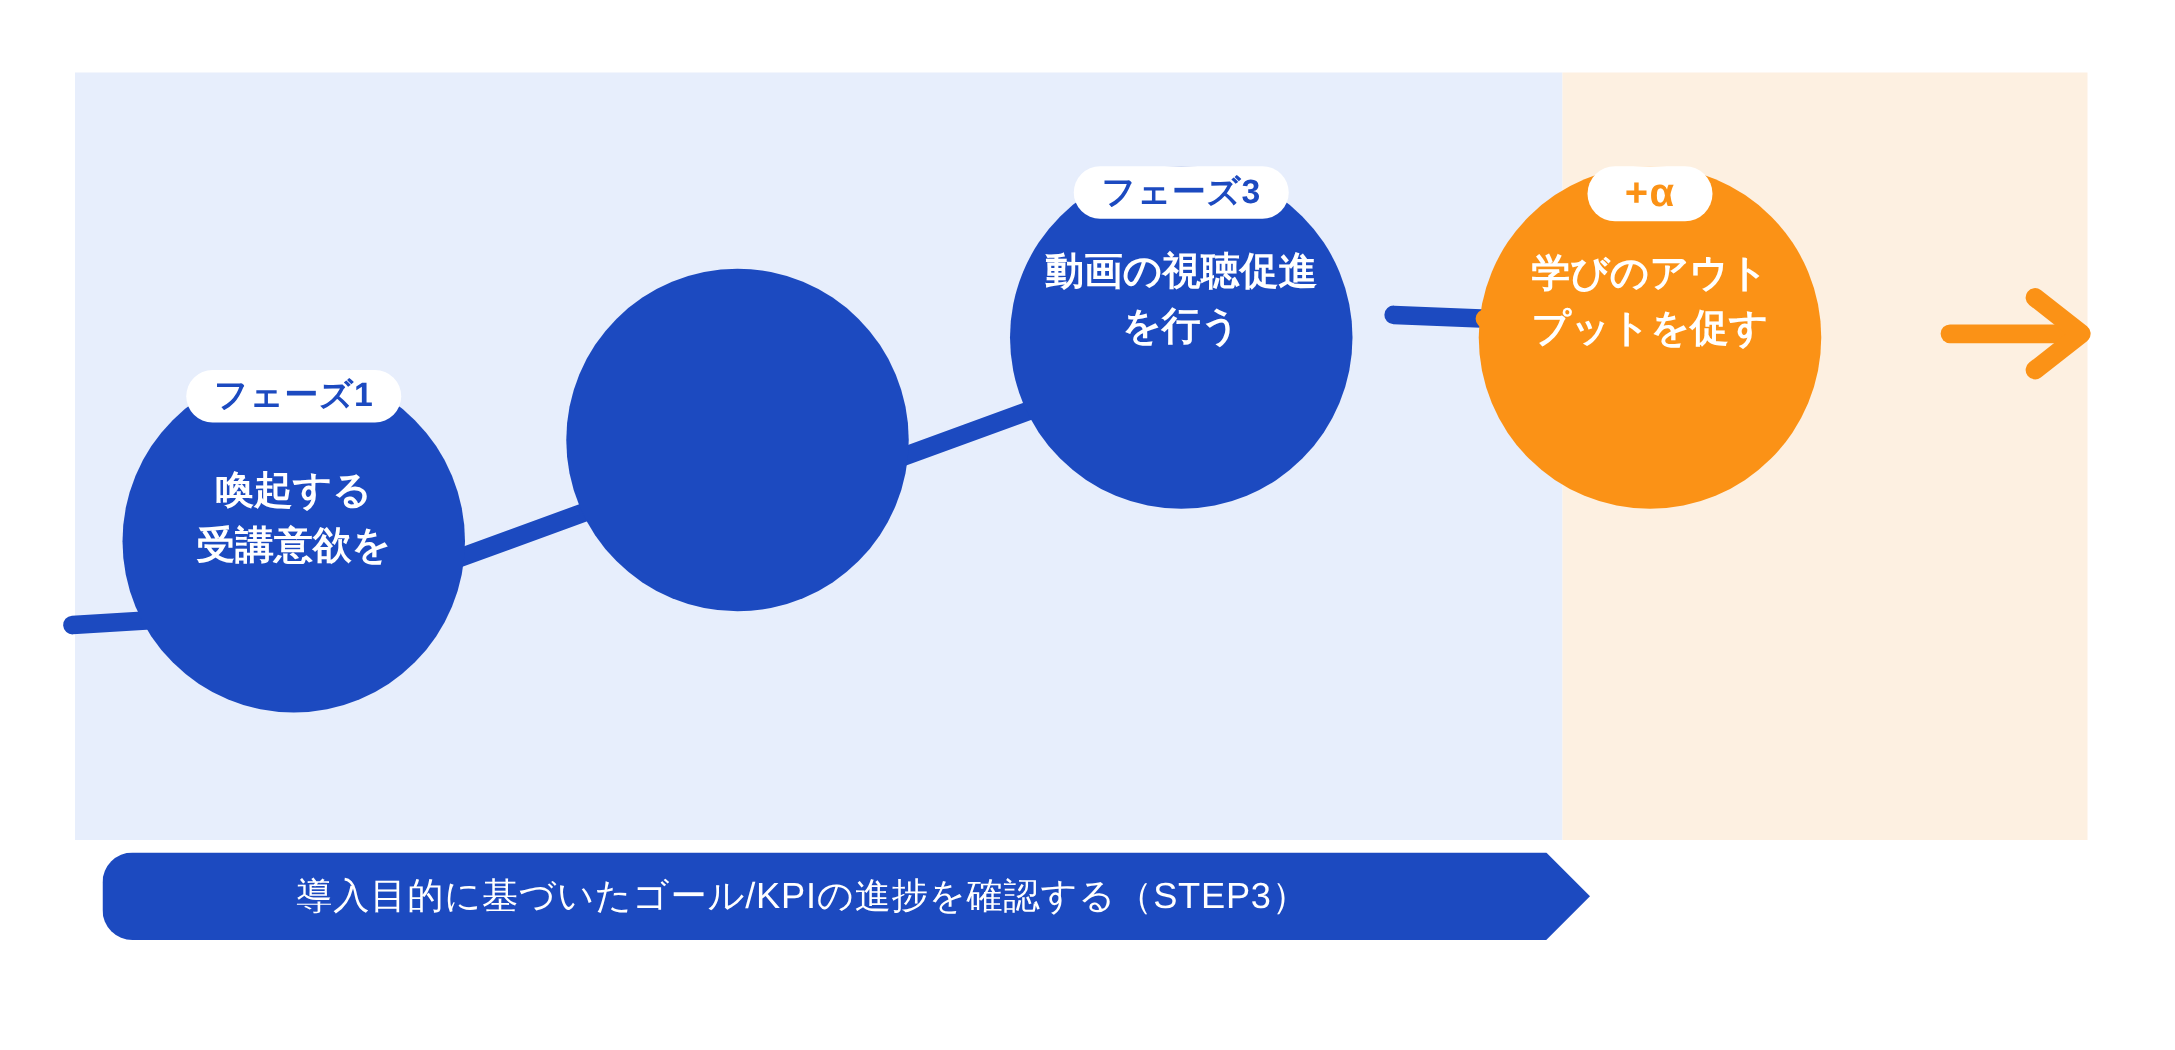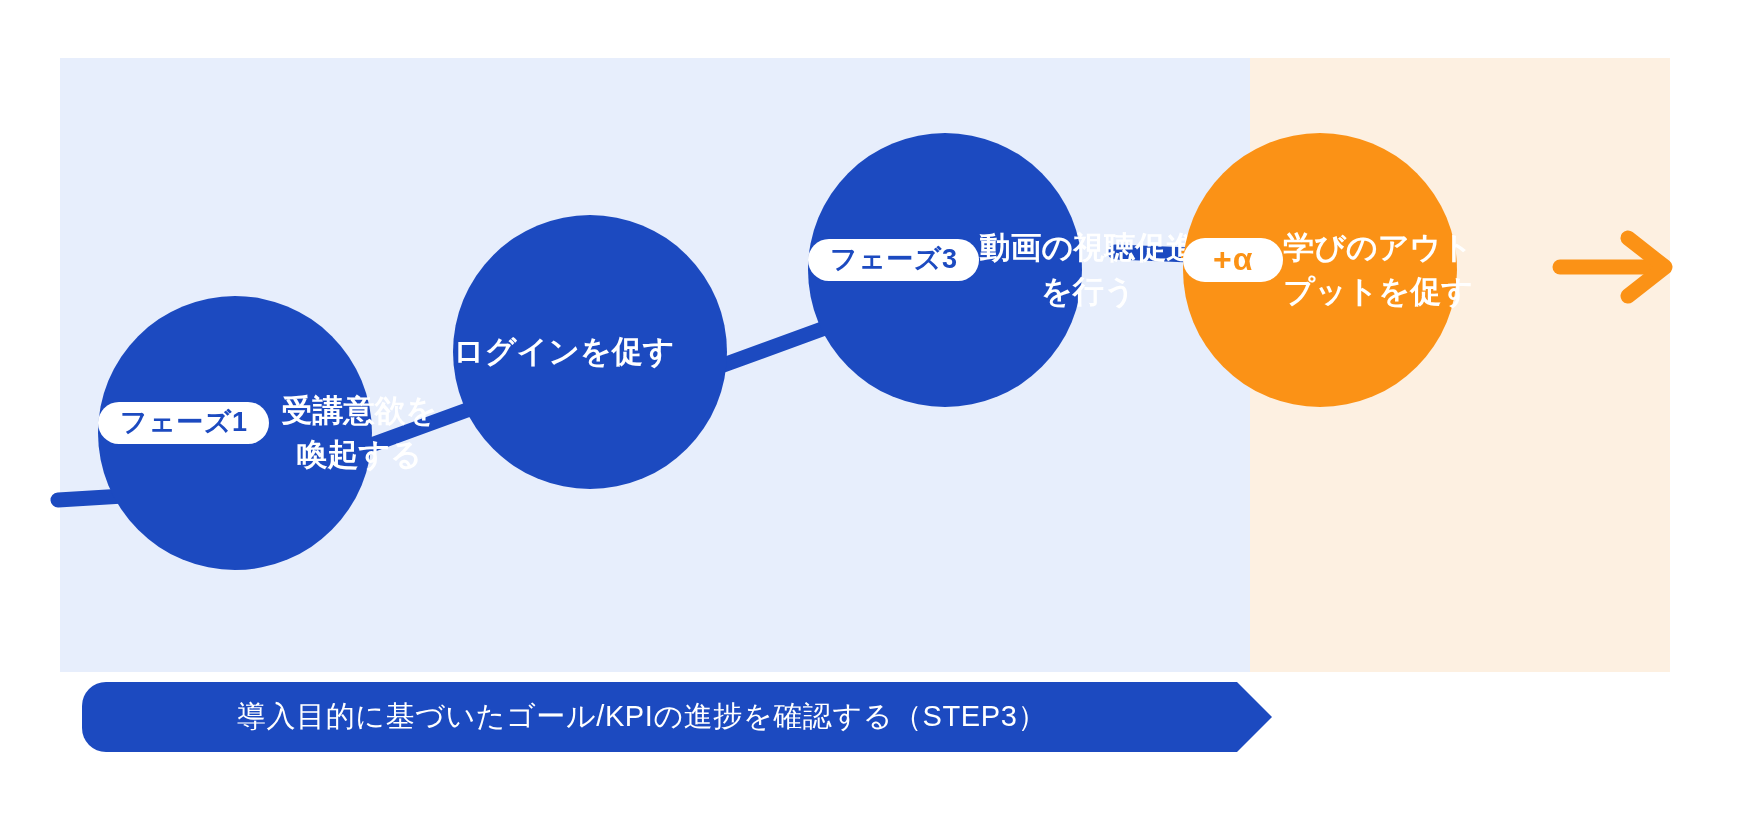--- a/index.html
+++ b/index.html
@@ -9,21 +9,21 @@
   
   .panel{position:absolute;}
   #panel-blue{left:60px;top:58px;width:1190px;height:614px;background:#e7eefc;}
   #panel-orange{left:1250px;top:58px;width:420px;height:614px;background:#fdf0e1;}
 
   
   #links{position:absolute;left:0;top:0;width:1740px;height:840px;}
 
   
   .node{position:absolute;width:274px;height:274px;border-radius:50%;
-        display:flex;flex-direction:row;align-items:center;justify-content:space-between;
+        display:flex;flex-direction:column;align-items:center;justify-content:flex-start;
         box-sizing:border-box;}
   .node.blue{background:#1c4ac0;}
   .node.orange{background:#fb9216;}
 
   .badge{background:#ffffff;border-radius:22px;padding:7px 22px 8px;
          font-weight:bold;font-size:27px;line-height:1;letter-spacing:.5px;
          white-space:nowrap;margin-bottom:20px;}
   .badge.blue-t{color:#1c4ac0;}
   .badge.orange-t{color:#fb9216;}
   .badge.alpha{font-size:32px;padding:5px 30px 7px;letter-spacing:1px;}
@@ -63,28 +63,27 @@
     <line x1="1115" y1="252" x2="1190" y2="255" stroke="#1c4ac0" stroke-width="15" stroke-linecap="round"></line>
     <line x1="1188" y1="255" x2="1250" y2="256" stroke="#fb9216" stroke-width="15" stroke-linecap="round"></line>
 
     <line x1="1560" y1="267" x2="1655" y2="267" stroke="#fb9216" stroke-width="15" stroke-linecap="round"></line>
     <polyline points="1628,238 1665,267 1628,296" fill="none" stroke="#fb9216" stroke-width="15" stroke-linecap="round" stroke-linejoin="round"></polyline>
   </svg>
 
   <div class="node blue" id="node1">
     <div class="badge blue-t">フェーズ1</div>
     <div class="node-text">
+      <div>喚起する</div>
       <div>受講意欲を</div>
-      <div>喚起する</div>
     </div>
   </div>
 
   <div class="node blue" id="node2">
     <div class="node-text">
-      <div>ログインを促す</div>
     </div>
   </div>
 
   <div class="node blue" id="node3">
     <div class="badge blue-t">フェーズ3</div>
     <div class="node-text">
       <div>動画の視聴促進</div>
       <div>を行う</div>
     </div>
   </div>

